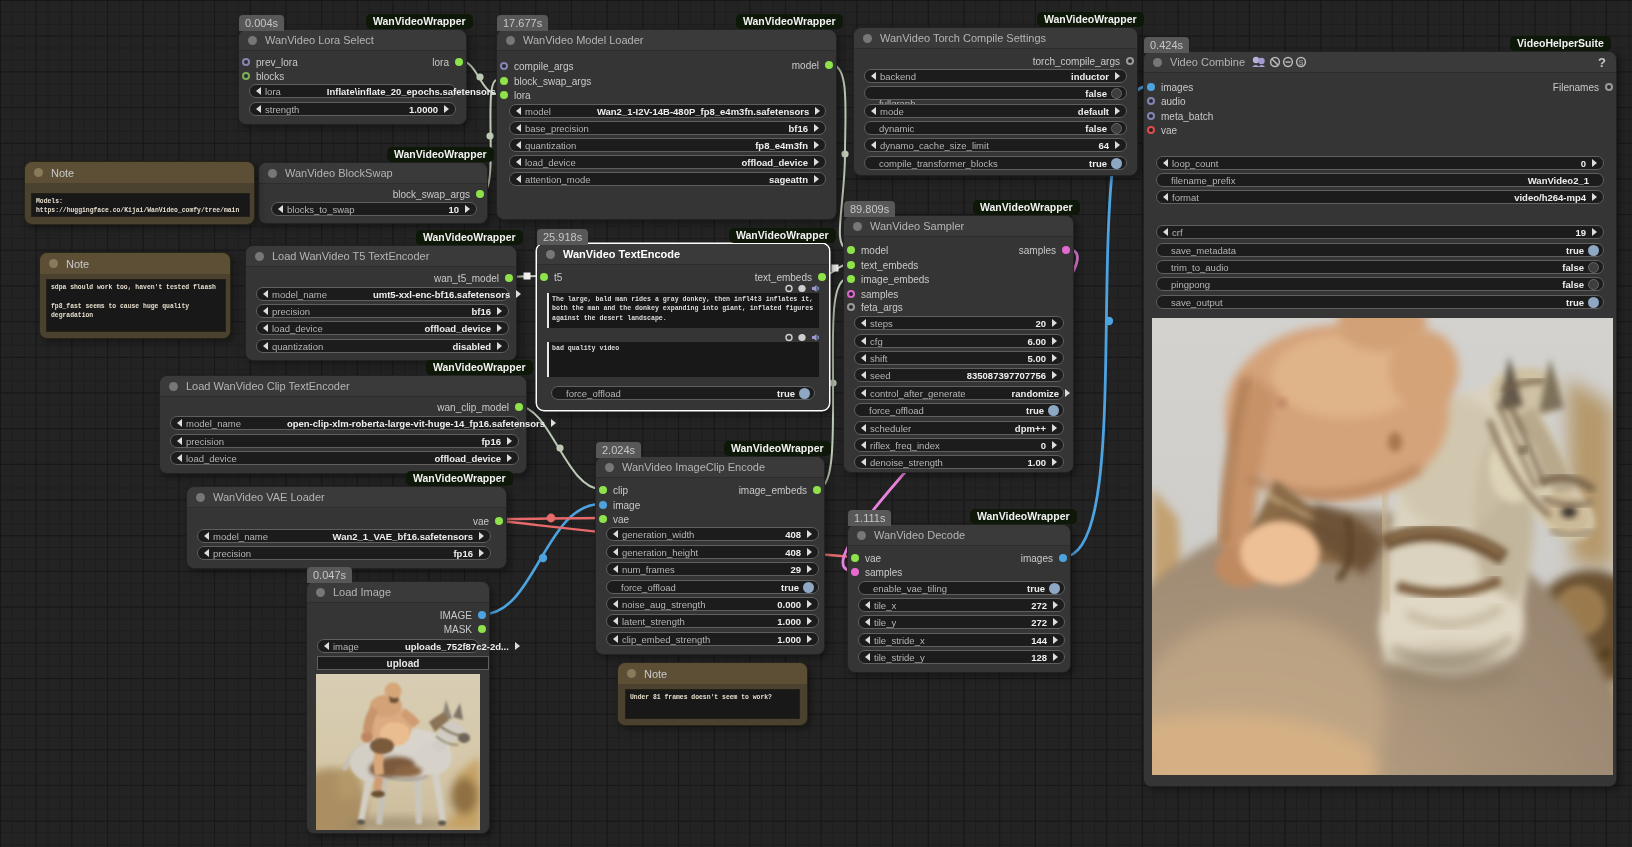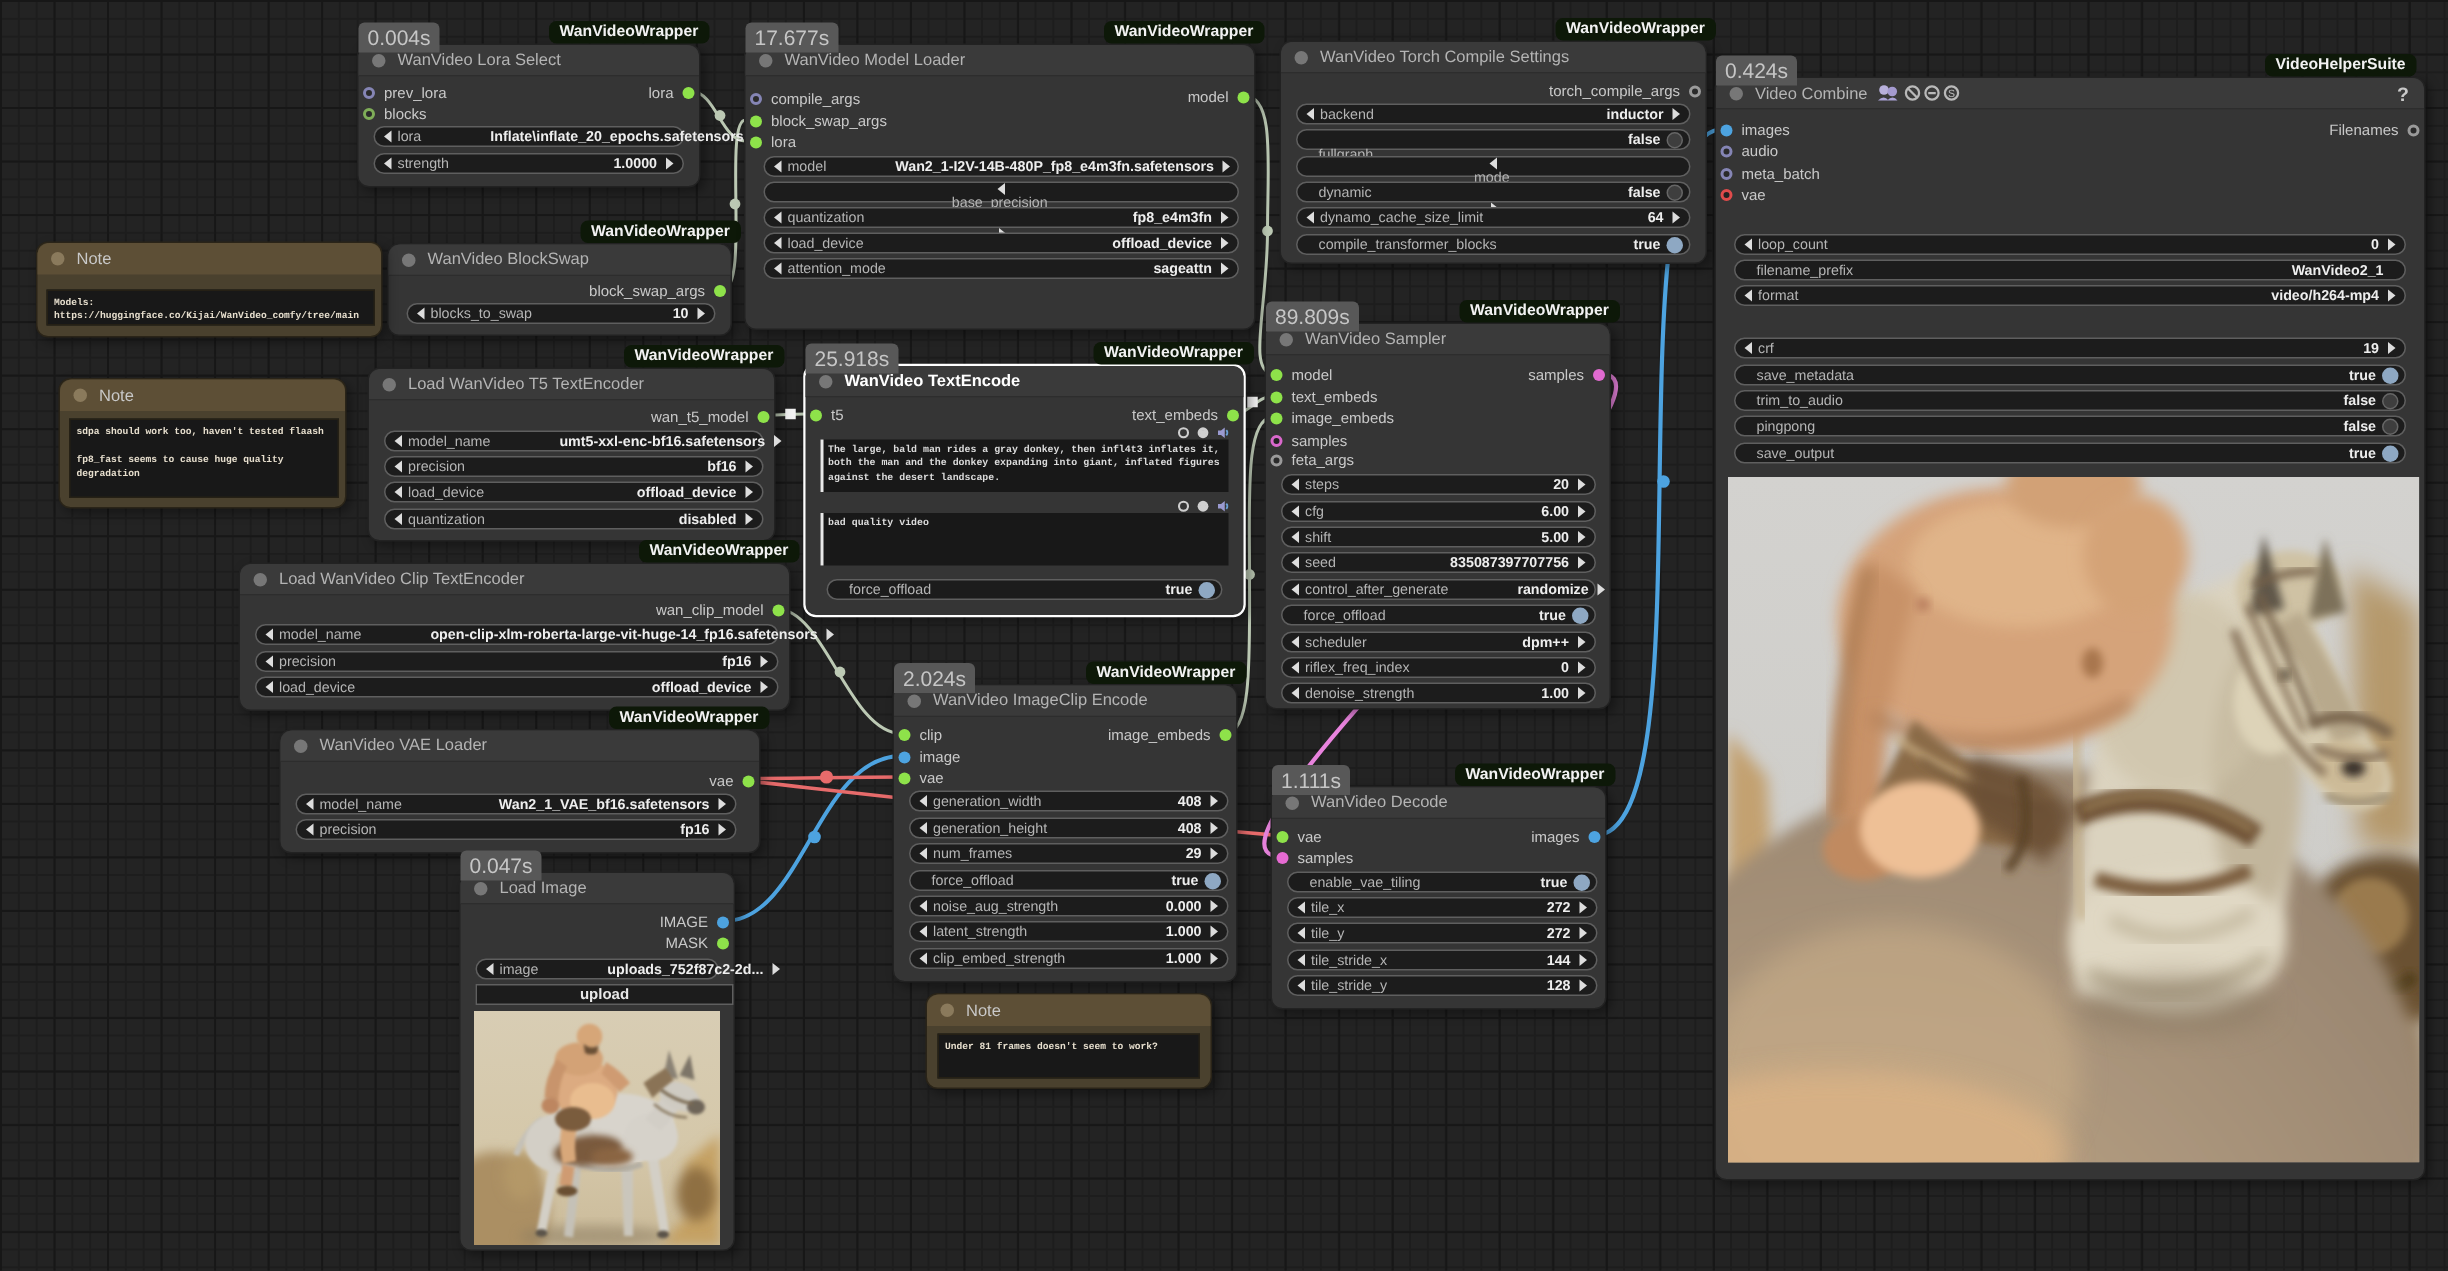--- a/index.html
+++ b/index.html
@@ -24,21 +24,21 @@
 .dot{width:8px;height:8px;border-radius:50%;flex:none;}
 .w{position:absolute;height:14px;background:#1c1c1c;border:1px solid #5f5f5f;border-radius:8px;
  display:flex;align-items:center;font-size:9.5px;color:#b5b5b5;box-sizing:border-box;padding:0 6px;}
 .w .lbl{white-space:nowrap;margin-left:4px;margin-right:6px;}
 .w .val{margin-left:auto;color:#eee;font-weight:bold;white-space:nowrap;margin-right:4px;padding-left:40px;}
 .arrL{width:0;height:0;border:4px solid transparent;border-right:5px solid #ddd;border-left:none;flex:none;}
 .arrR{width:0;height:0;border:4px solid transparent;border-left:5px solid #ddd;border-right:none;flex:none;margin-left:2px;}
 .tog{width:11px;height:11px;border-radius:50%;flex:none;margin-right:-2px;}
 .tog.on{background:#8ea8c3;}
 .tog.off{background:#3e3e3e;border:1px solid #666;box-sizing:border-box;}
-.time{position:absolute;background:#585858;color:#c6c6c6;font-size:14px;padding:1.5px 6px 2px 6px;
+.time{position:absolute;background:#585858;color:#c6c6c6;font-size:11px;padding:1.5px 6px 2px 6px;
  border-radius:4px 4px 0 0;z-index:2;}
 .cat{position:absolute;background:#0d1808;color:#f2f2f2;font-weight:bold;font-size:10.5px;
  padding:1px 7px 2px 7px;border-radius:5px;z-index:2;white-space:nowrap;}
 .note{position:absolute;background:#4a412e;border-radius:8px;z-index:2;border:1px solid #2a2418;
  box-shadow:3px 3px 7px rgba(0,0,0,0.38);}
 .ntbar{position:absolute;left:0;top:0;right:0;height:21px;background:#5d4f36;border-radius:8px 8px 0 0;}
 .ntext{position:absolute;left:26px;top:4.5px;font-size:11px;color:#c9c9c9;}
 .ndot{position:absolute;left:9px;top:6px;width:9px;height:9px;border-radius:50%;background:#8a7a5c;}
 .nbody{position:absolute;background:#181818;border:1px solid #252015;
  font-family:"Liberation Mono",monospace;font-size:6.4px;font-weight:bold;color:#e6decd;
@@ -141,21 +141,21 @@
       <div class="pin" style="right:3px;top:29px;">
         <span class="lab" style="margin-right:6px;">model</span>
         <span class="dot" style="background:#8ee24a;"></span>
       </div>
       <div class="w" style="left:12px;top:74px;width:317px;">
         <span class="arrL"></span>
         <span class="lbl">model</span>
         <span class="val">Wan2_1-I2V-14B-480P_fp8_e4m3fn.safetensors</span>
         <span class="arrR"></span>
       </div>
-      <div class="w" style="left:12px;top:91px;width:317px;flex-direction:column;">
+      <div class="w" style="left:12px;top:91px;width:317px;">
         <span class="arrL"></span>
         <span class="lbl">base_precision</span>
         <span class="val">bf16</span>
         <span class="arrR"></span>
       </div>
       <div class="w" style="left:12px;top:108px;width:317px;">
         <span class="arrL"></span>
         <span class="lbl">quantization</span>
         <span class="val">fp8_e4m3fn</span>
         <span class="arrR"></span>
@@ -187,21 +187,21 @@
         <span class="arrL"></span>
         <span class="lbl">backend</span>
         <span class="val">inductor</span>
         <span class="arrR"></span>
       </div>
       <div class="w" style="left:10px;top:58px;width:263px;">
         <span class="lbl" style="margin-left:8px;margin-top:20px;">fullgraph</span>
         <span class="val">false</span>
         <span class="tog off"></span>
       </div>
-      <div class="w" style="left:10px;top:76px;width:263px;flex-direction:column;">
+      <div class="w" style="left:10px;top:76px;width:263px;">
         <span class="arrL"></span>
         <span class="lbl">mode</span>
         <span class="val">default</span>
         <span class="arrR"></span>
       </div>
       <div class="w" style="left:10px;top:93px;width:263px;">
         <span class="lbl" style="margin-left:8px;">dynamic</span>
         <span class="val">false</span>
         <span class="tog off"></span>
       </div>

